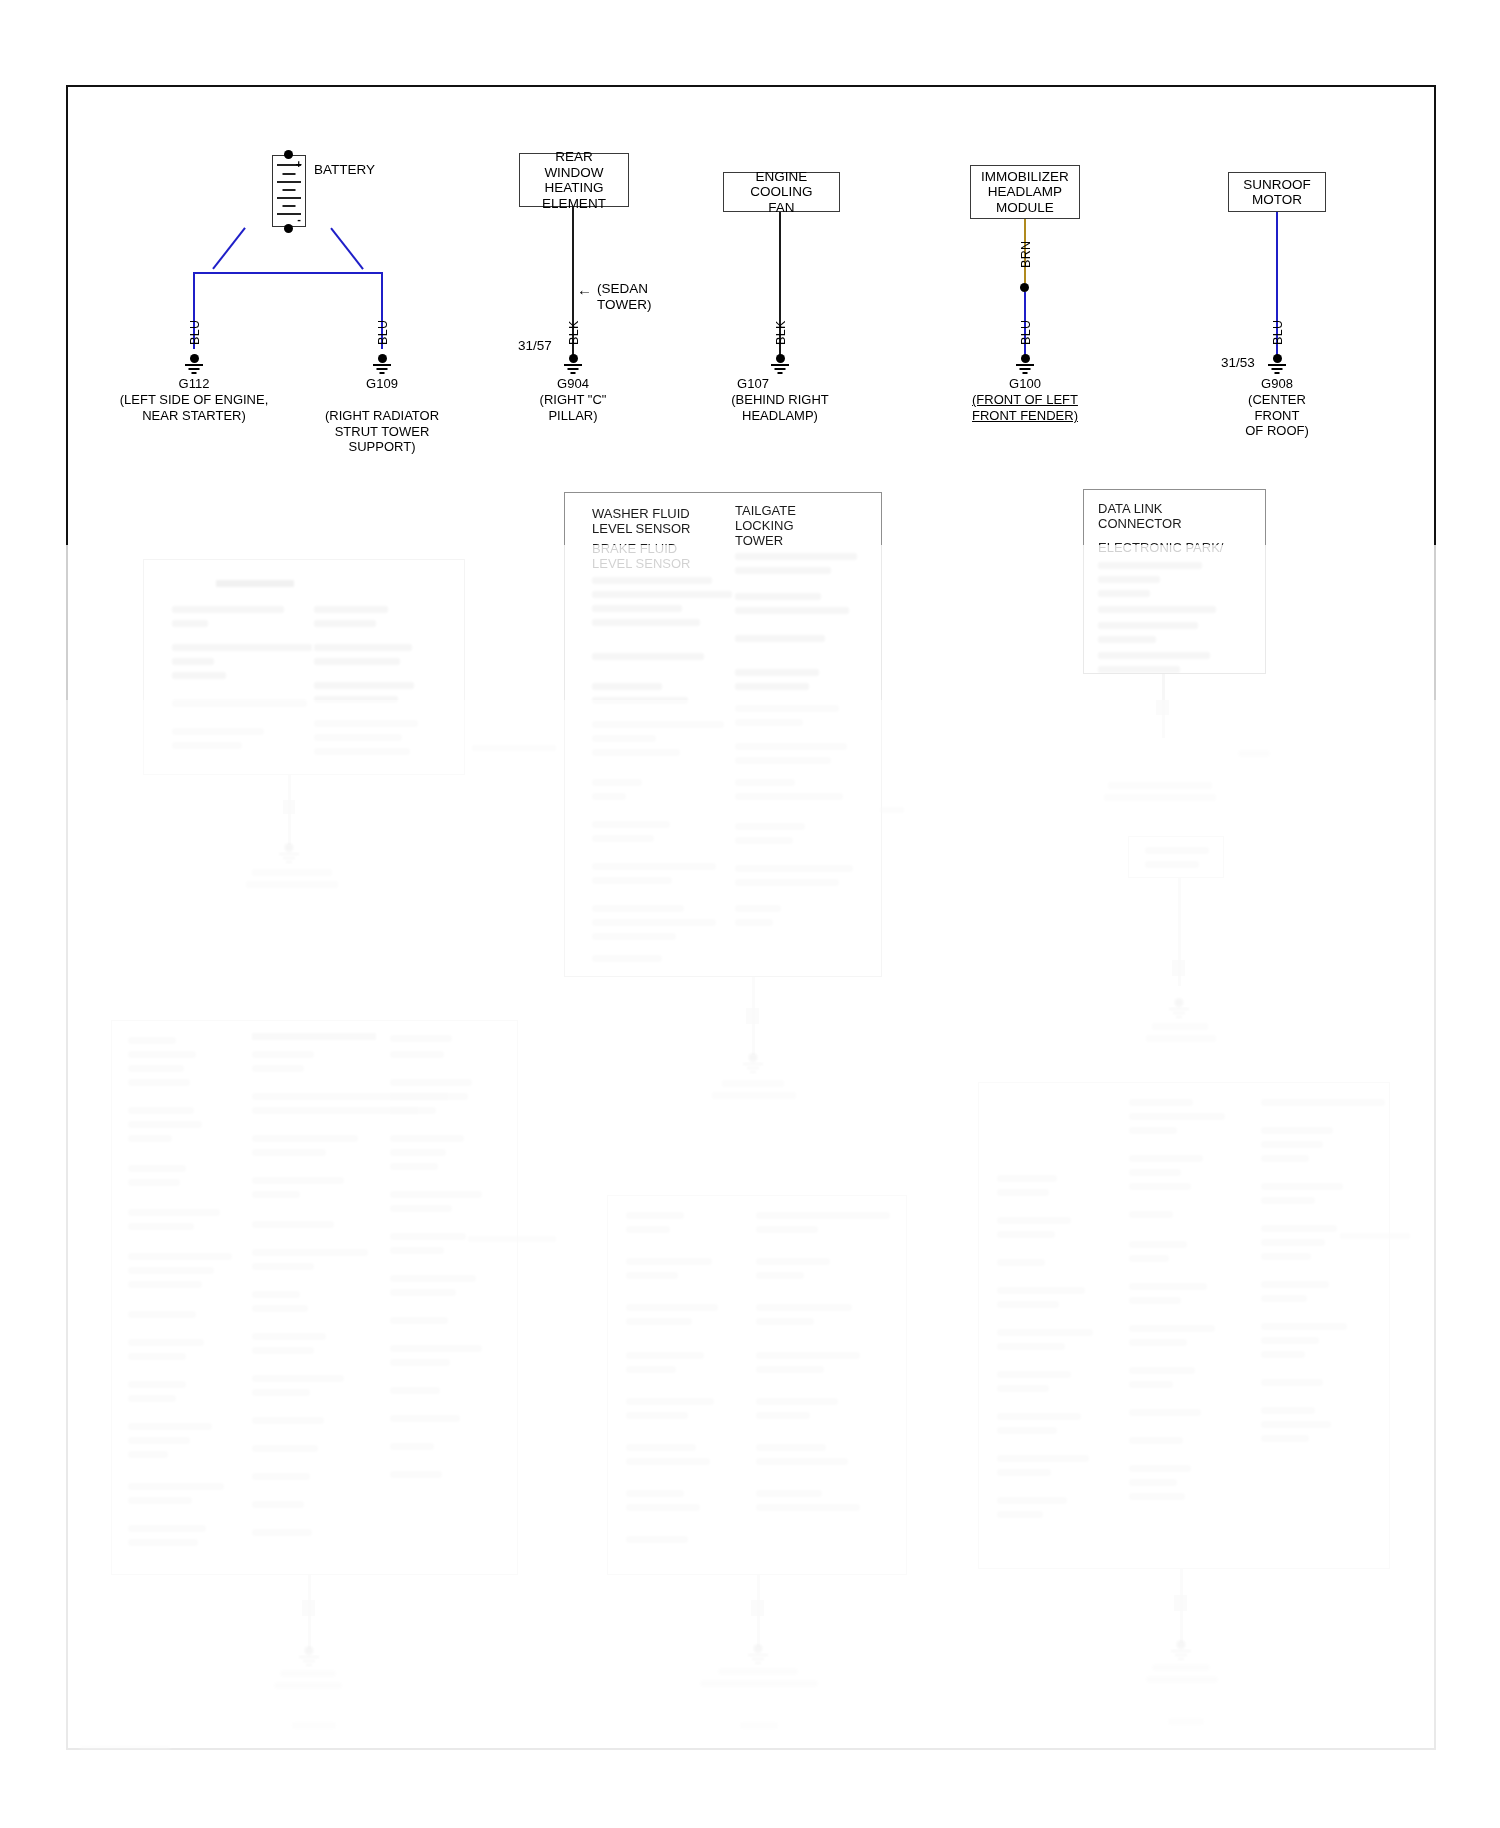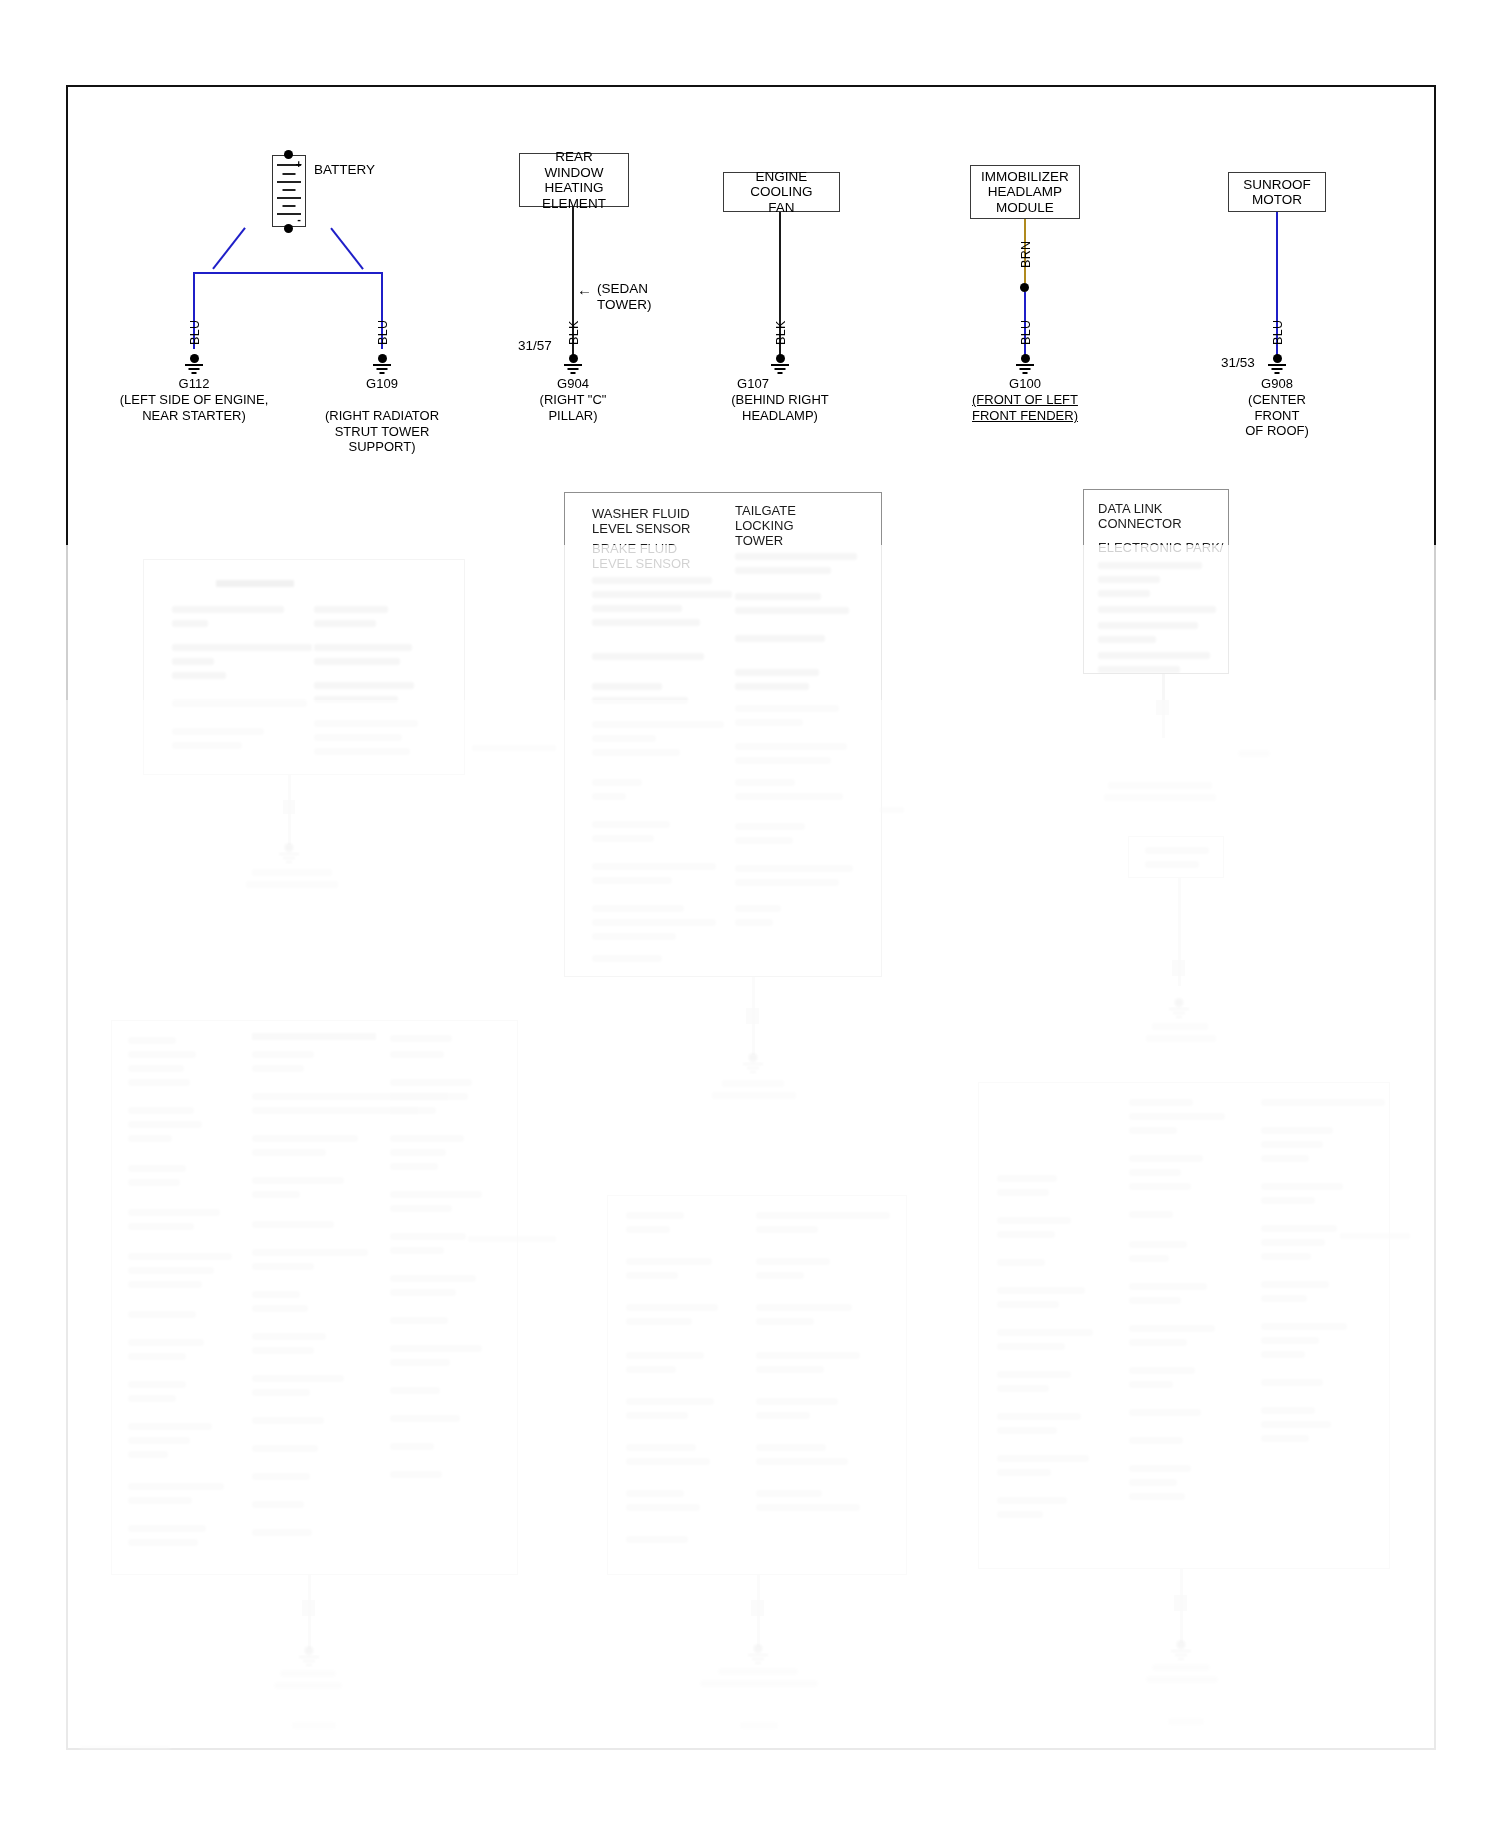--- a/index.html
+++ b/index.html
@@ -463,21 +463,21 @@
   <div class="faded-conn" style="left:746px;top:1008px;width:13px;height:16px;"></div>
   <div class="faded-gnd" style="left:740px;top:1053px;width:26px;height:20px;">
     <div class="fg-dot" style="top:0;"></div>
     <div class="fg-b" style="top:10px;width:20px;"></div>
     <div class="fg-b" style="top:14px;width:12px;"></div>
     <div class="fg-b" style="top:18px;width:6px;"></div>
   </div>
   <div class="blurline" style="left:722px;top:1080px;width:62px;opacity:.45;"></div>
   <div class="blurline" style="left:712px;top:1092px;width:84px;opacity:.45;"></div>
 
-  <div class="faded-box crisp" style="left:1083px;top:489px;width:146px;height:185px;">
+  <div class="faded-box crisp" style="left:1083px;top:489px;width:183px;height:185px;">
     <div class="fb-title" style="left:14px;top:11px;">DATA LINK
 CONNECTOR</div>
     <div class="fb-title" style="left:14px;top:50px;">ELECTRONIC PARK/</div>
     <div class="blurline" style="left:14px;top:72px;width:104px;"></div>
     <div class="blurline" style="left:14px;top:86px;width:62px;"></div>
     <div class="blurline" style="left:14px;top:100px;width:52px;"></div>
     <div class="blurline" style="left:14px;top:116px;width:118px;"></div>
     <div class="blurline" style="left:14px;top:132px;width:100px;"></div>
     <div class="blurline" style="left:14px;top:146px;width:58px;"></div>
     <div class="blurline" style="left:14px;top:162px;width:112px;"></div>

